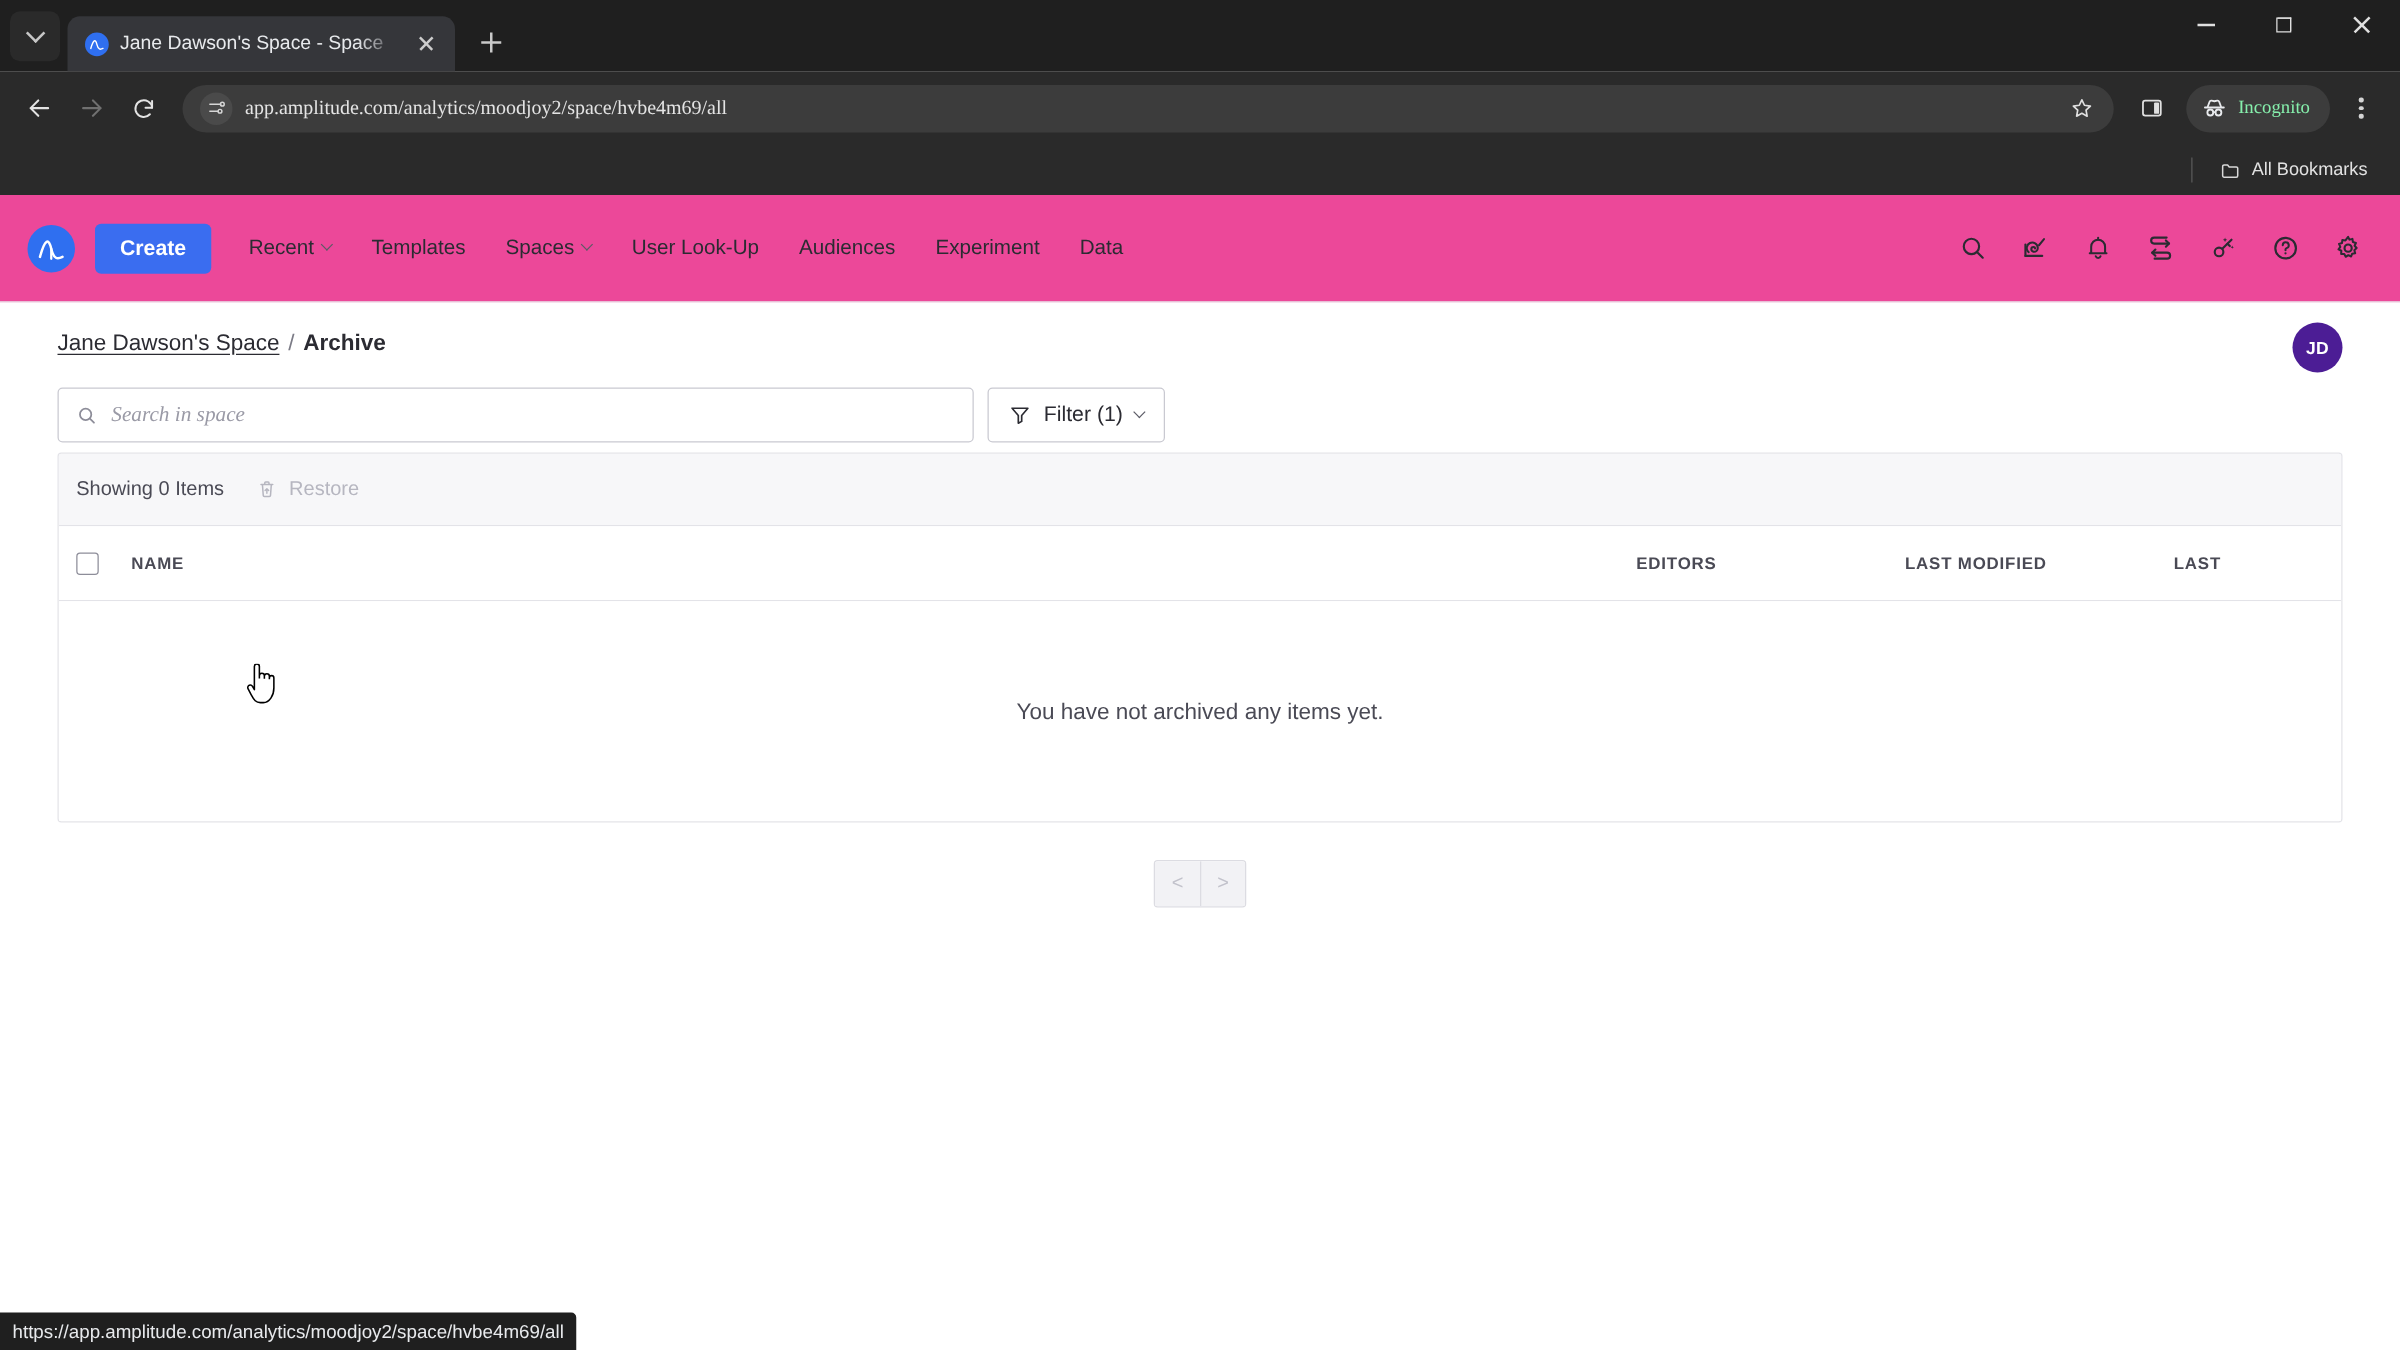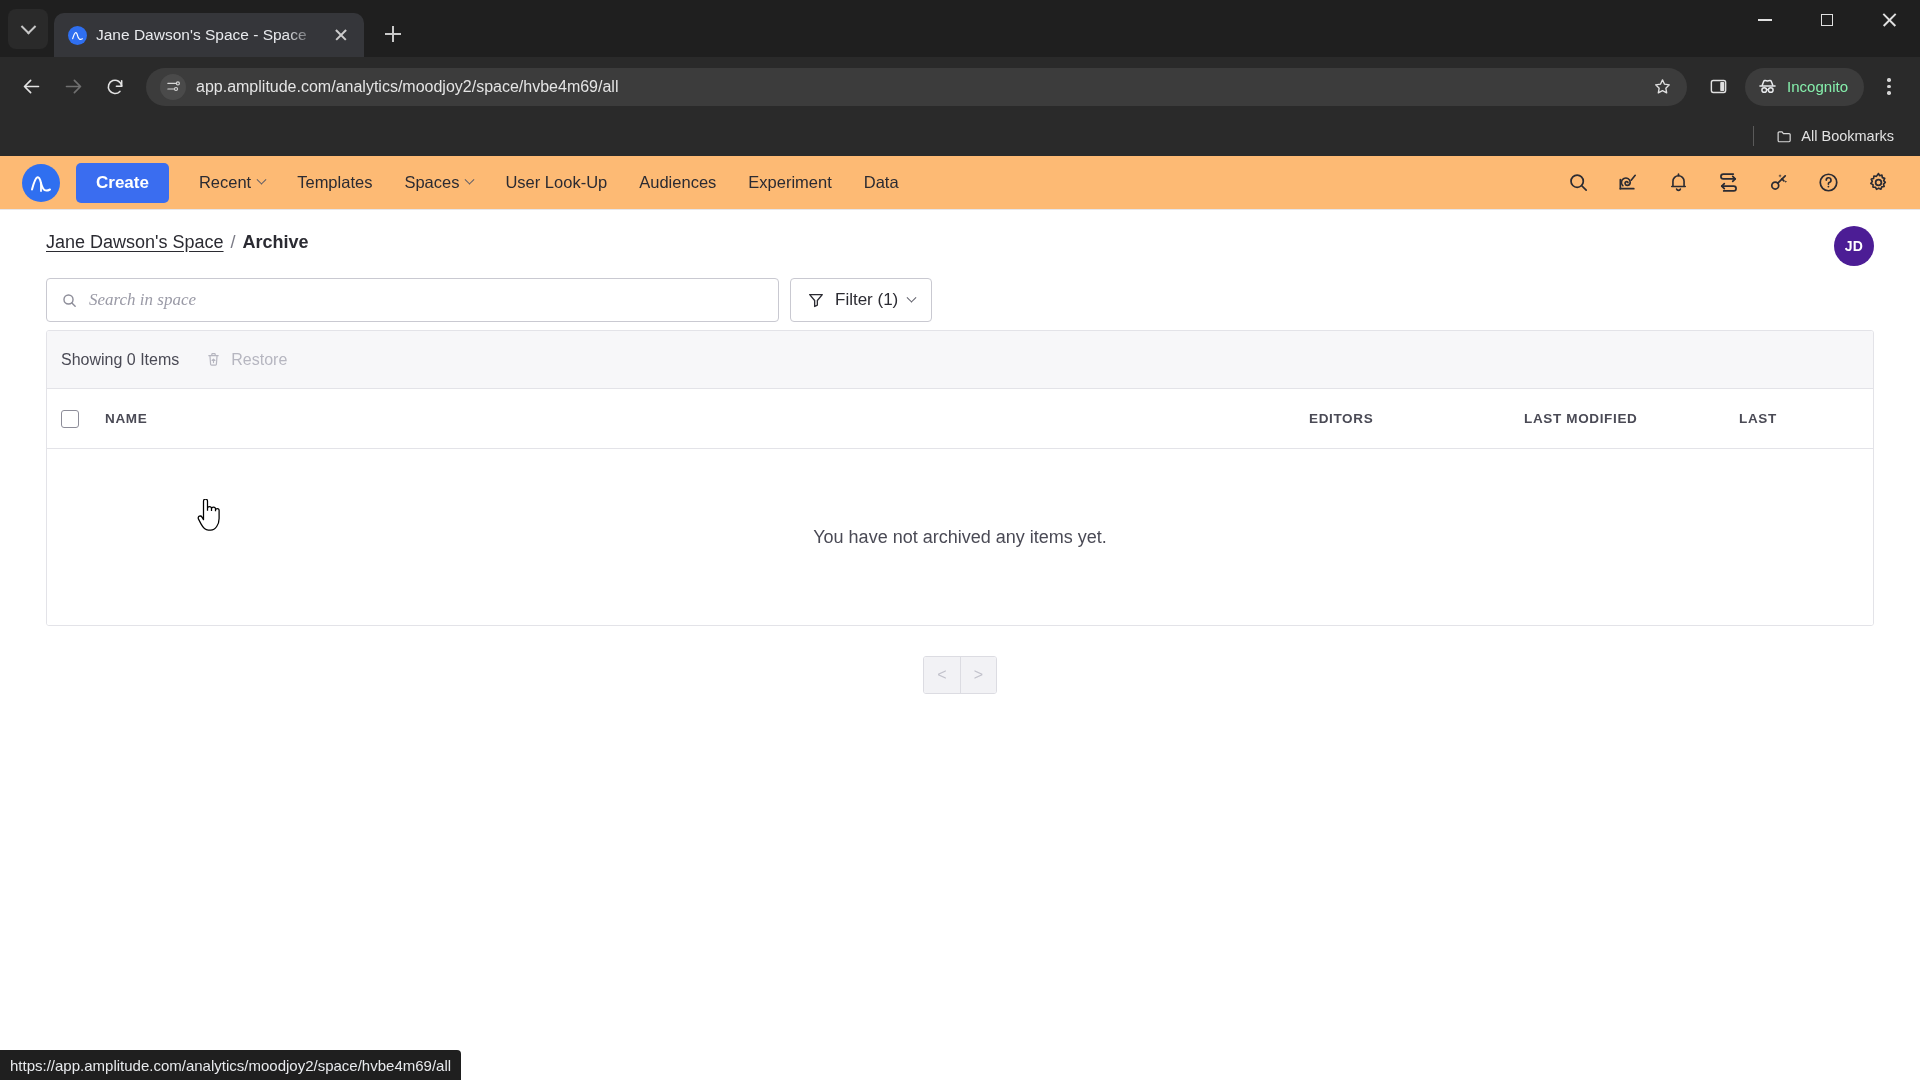--- a/index.html
+++ b/index.html
@@ -71,21 +71,21 @@
   }
   .wc-x { width: 14px; height: 14px; position: relative; }
   .wc-x::before, .wc-x::after {
     content:""; position:absolute; top:6px; left:-1px; width:17px; height:1.5px; background:#e0e0e0;
   }
   .wc-x::before { transform: rotate(45deg); }
   .wc-x::after { transform: rotate(-45deg); }
 
   .toolbar {
     height: 59px; background: #2a2a2a; display: flex; align-items: center;
-    padding: 0 12px; gap: 4px; flex: none;
+    padding: 0 12px; gap: 4px; flex: none; font-family: Liberation Serif, serif;
   }
   .tb-btn {
     width: 38px; height: 38px; border-radius: 50%; display: flex;
     align-items: center; justify-content: center; flex: none;
   }
   .tb-btn svg { display: block; }
   .tb-btn.disabled svg { opacity: 0.38; }
 
   .omnibox {
     flex: 1; height: 38px; background: #3c3c3c; border-radius: 19px;
@@ -115,21 +115,21 @@
     justify-content: flex-end; padding-right: 18px; gap: 0; flex: none;
   }
   .bm-divider { width: 1px; height: 20px; background: #5a5a5a; margin-right: 14px; }
   .bm-item { display: flex; align-items: center; gap: 8px; padding: 5px 8px; border-radius: 6px; }
   .bm-label { color: #e2e2e2; font-size: 14.5px; font-weight: 500; }
 
   
   .page { flex: 1; background: #ffffff; display: flex; flex-direction: column; position: relative; overflow: hidden;}
 
   .appnav {
-    height: 54px; background: #fdba74; border-bottom: 1px solid #e6e6ea;
+    height: 86px; background: #ec4899; border-bottom: 1px solid #e6e6ea;
     display: flex; align-items: center; padding: 0 22px; gap: 0; flex: none;
   }
   .amp-logo {
     width: 38px; height: 38px; border-radius: 50%; background: #2f6ff0; flex: none;
     display: flex; align-items: center; justify-content: center; margin-right: 16px;
   }
   .create-btn {
     background: #3a6df0; color: #fff; font-size: 17px; font-weight: 600;
     padding: 10px 20px; border-radius: 5px; border: none; cursor: pointer; flex: none;
     font-family: "Liberation Sans", sans-serif;

